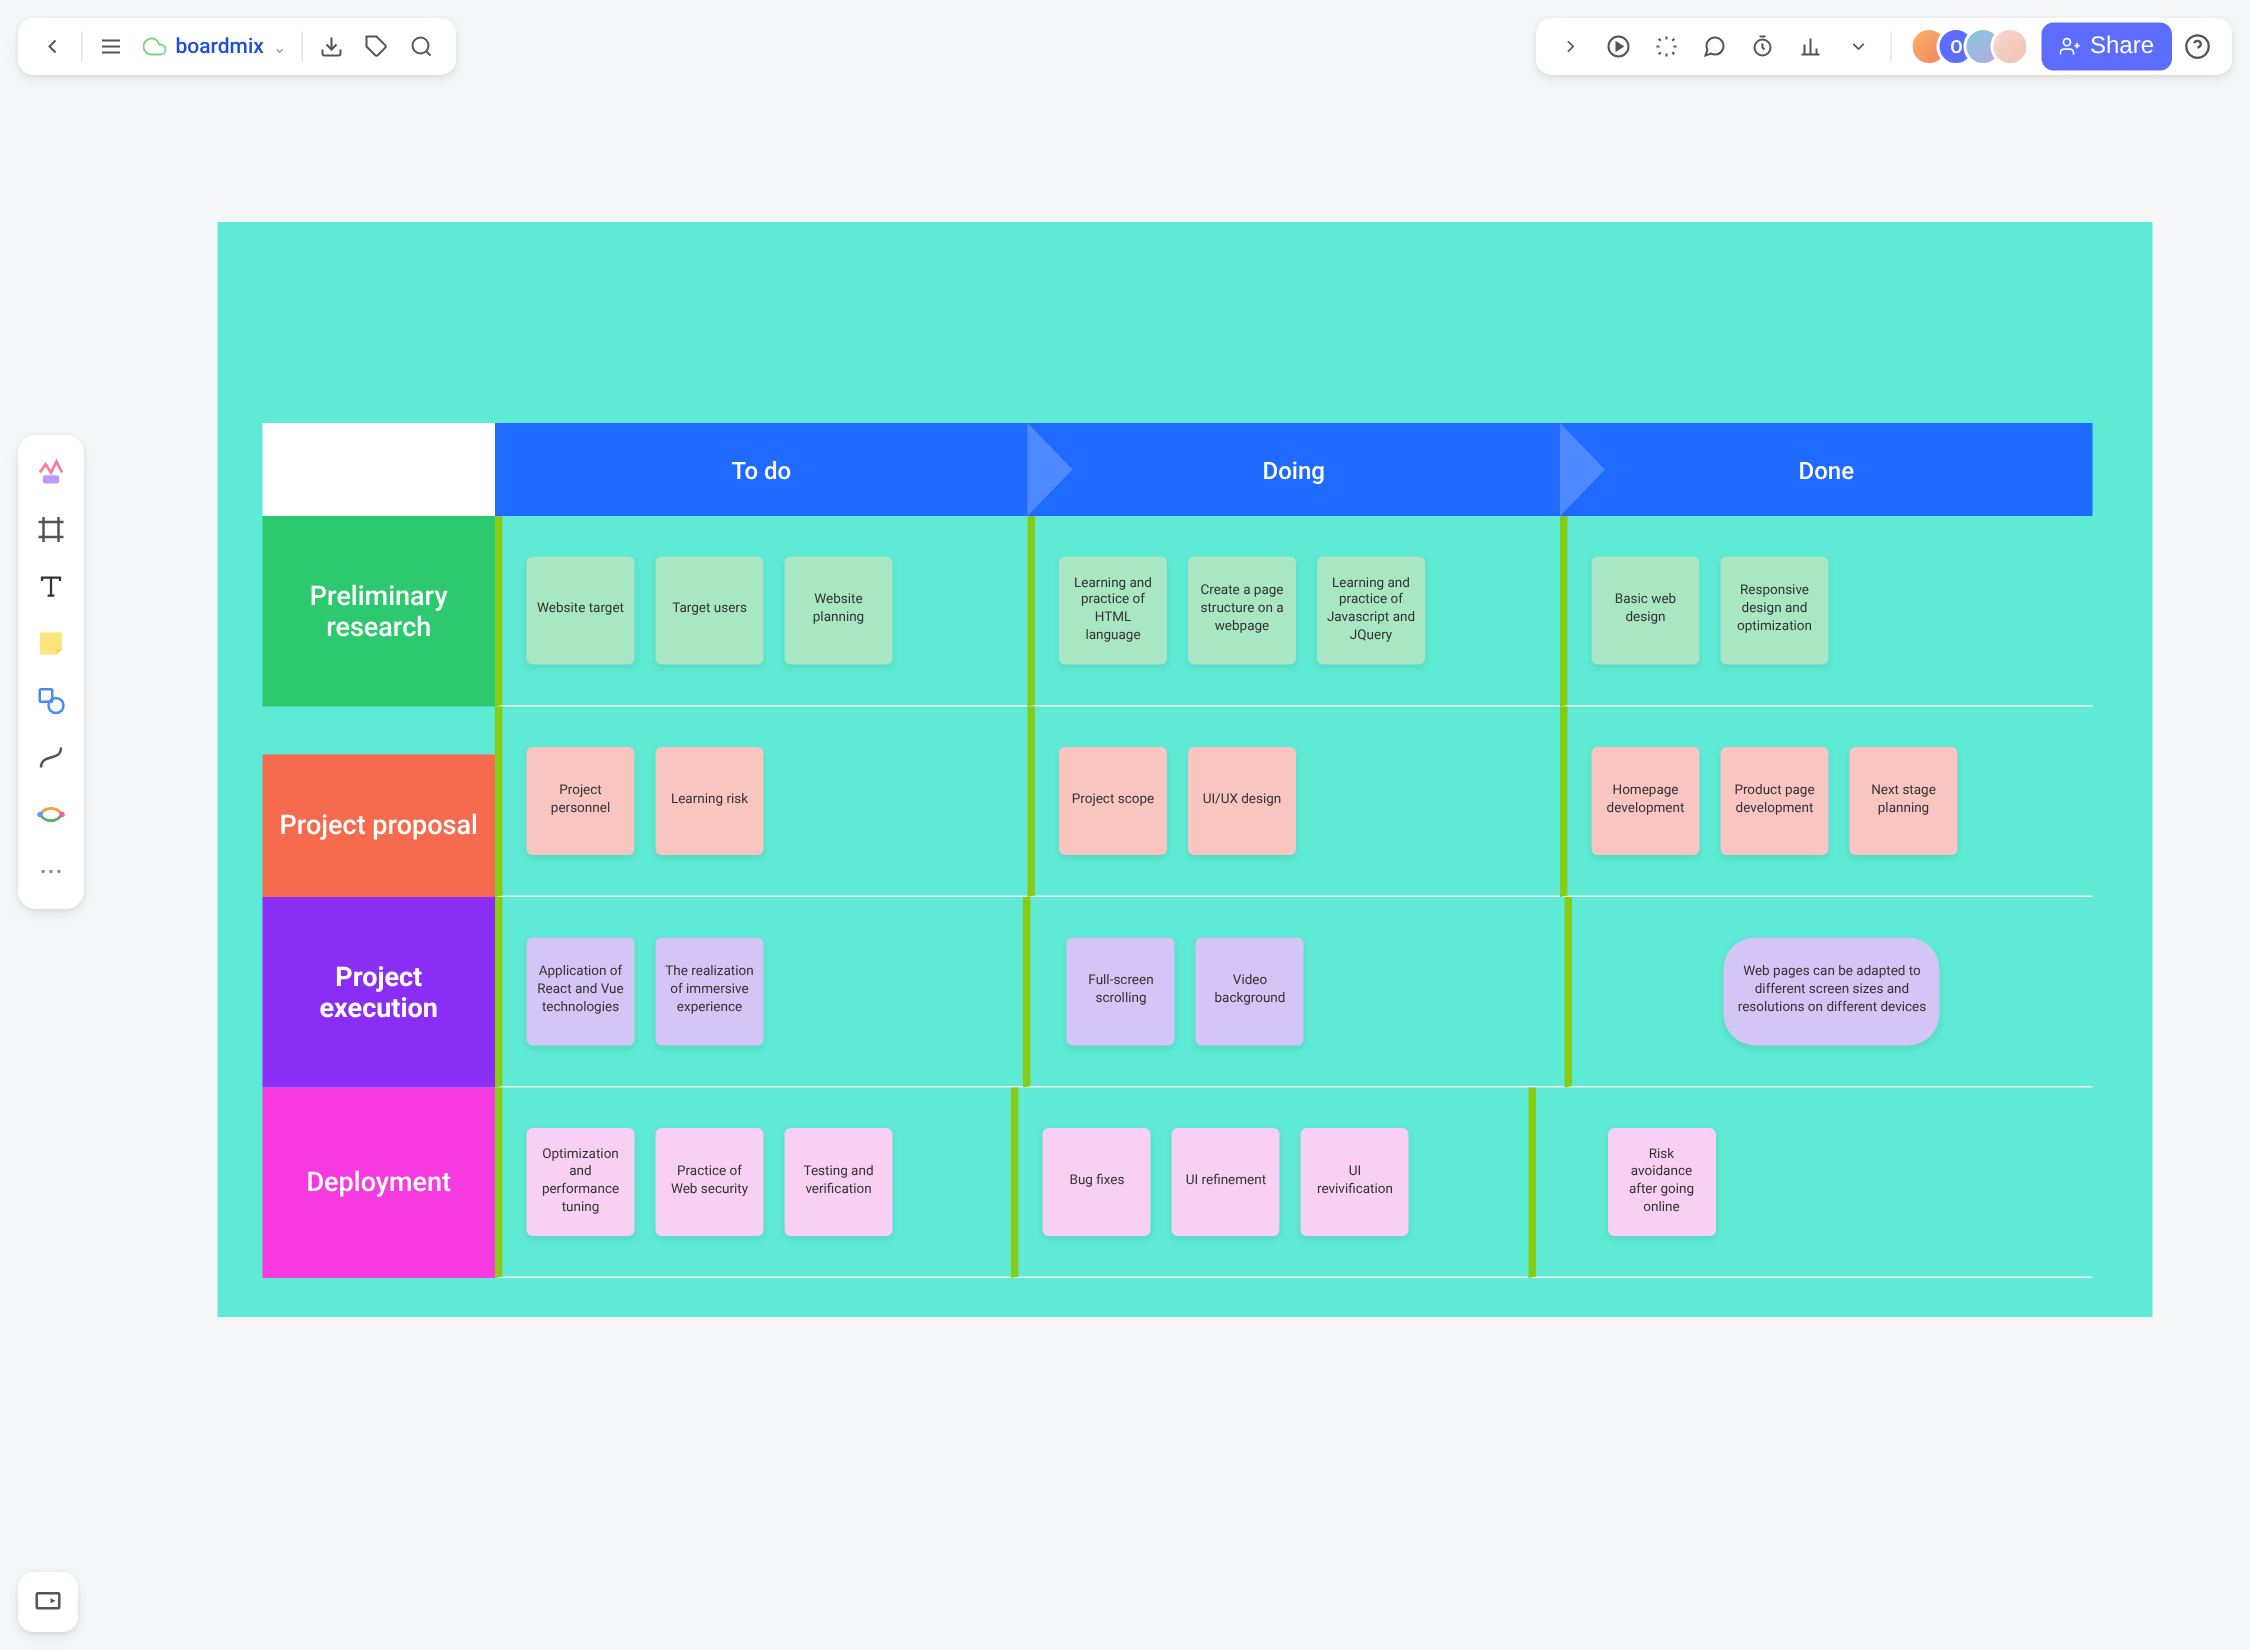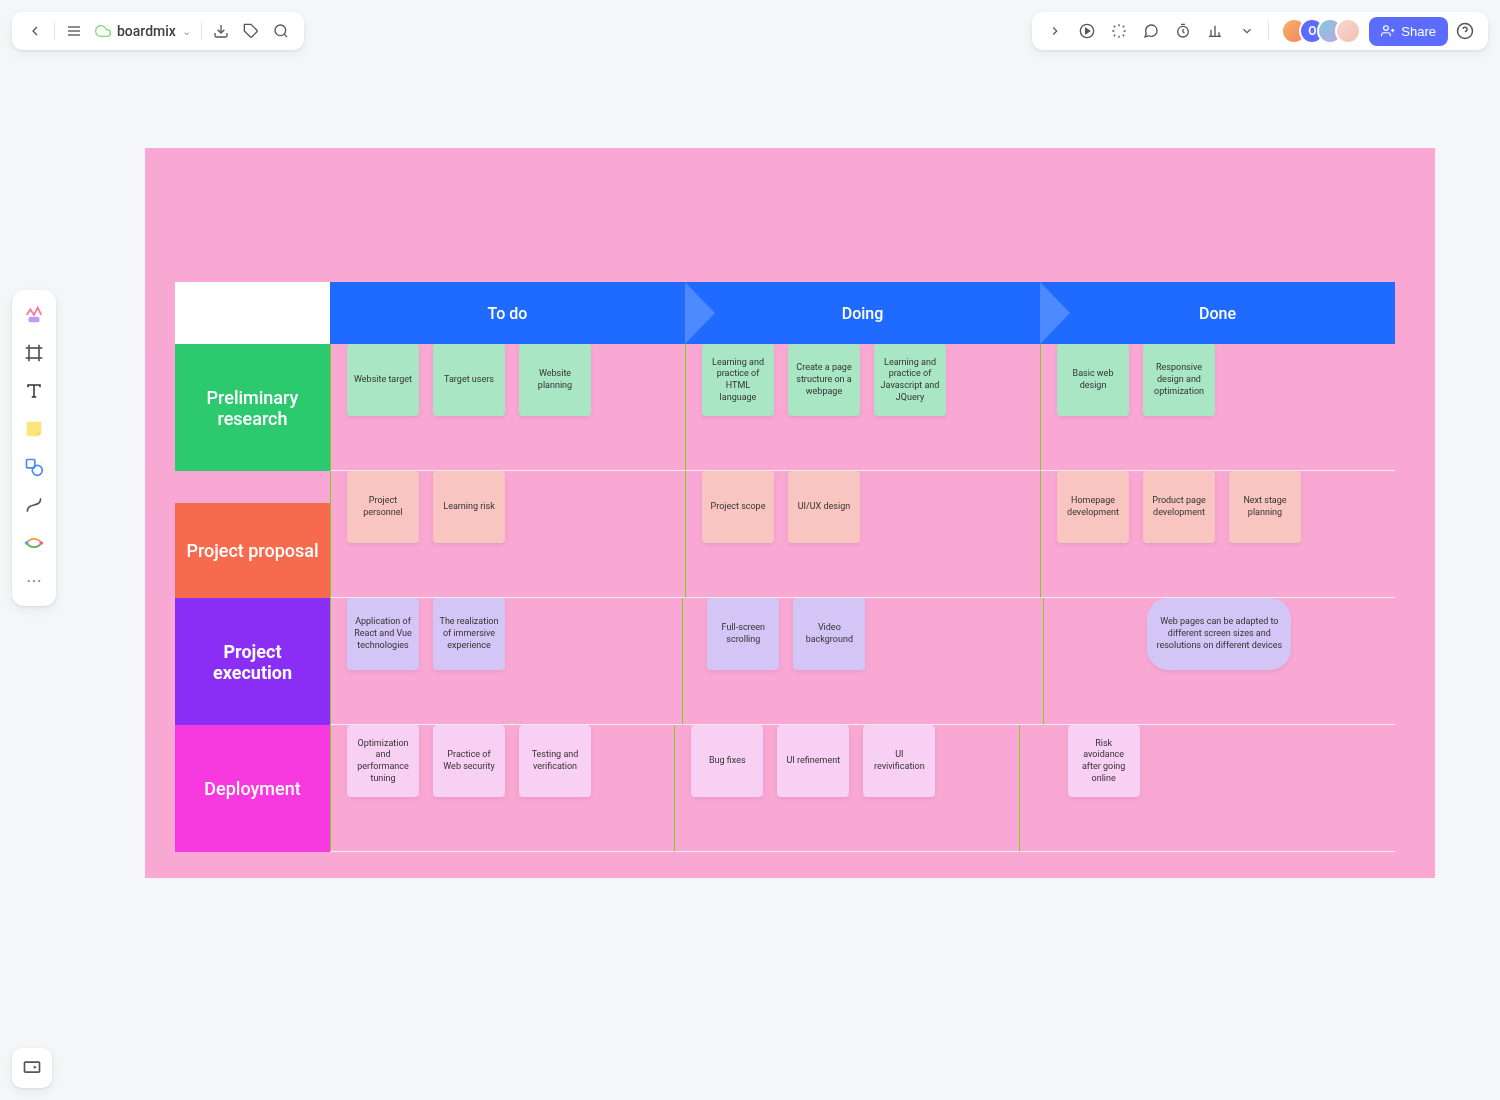--- a/index.html
+++ b/index.html
@@ -42,21 +42,21 @@
     margin: 0 4px;
   }
   .brand-section {
     display: flex;
     align-items: center;
     gap: 6px;
     padding: 0 6px;
     cursor: pointer;
   }
   .brand-cloud { width:16px; height:16px; }
-  .brand-name { font-size: 14px; color: #404040; font-weight: 500; }
+  .brand-name { font-size: 14px; color: #1d4ed8; font-weight: 500; }
   .brand-chevron { color: #999; font-size: 11px; }
 
   .top-toolbar-right {
     position: absolute;
     top: 12px;
     right: 12px;
     background: #fff;
     border-radius: 10px;
     box-shadow: 0 1px 3px rgba(0,0,0,0.08), 0 4px 12px rgba(0,0,0,0.05);
     display: flex;
@@ -83,21 +83,21 @@
     font-weight:600;
     color:#fff;
   }
   .avatar:first-child { margin-left: 0; }
   .share-btn {
     background: #5b6cff;
     color: #fff;
     border: none;
     border-radius: 8px;
     padding: 7px 12px;
-    font-size: 13px;
+    font-size: 16px;
     font-weight: 500;
     display: flex;
     align-items: center;
     gap: 6px;
     cursor: pointer;
   }
   .share-icon { width:14px; height:14px; }
 
   
   .side-toolbar {
@@ -140,21 +140,21 @@
     cursor: pointer;
   }
 
   
   .canvas {
     position: absolute;
     left: 145px;
     top: 148px;
     width: 1290px;
     height: 730px;
-    background: #f9a8d4;
+    background: #5eead4;
   }
 
   
   .board {
     position: absolute;
     left: 30px;
     top: 134px;
     width: 1220px;
   }
   .header-row {
@@ -216,24 +216,24 @@
     text-align: center;
     padding: 0 10px;
   }
   .row-0 .row-label { background: #2dc96f; }
   .row-1 .row-label { background: #f66a4d; margin-top: 32px; }
   .row-2 .row-label { background: #8a2df5; font-weight: bold; }
   .row-3 .row-label { background: #f63adf; }
 
   .row-cell {
     flex: 1;
-    border-left: 1px solid #84cc16;
+    border-left: 5px solid #84cc16;
     border-bottom: 1px solid #eee;
     display: flex;
-    align-items: flex-start;
+    align-items: center;
     gap: 14px;
     padding: 0 16px;
   }
   .row-cell.wide-card-cell { justify-content: center; }
 
   .card {
     width: 72px;
     height: 72px;
     border-radius: 4px;
     box-shadow: 0 2px 4px rgba(0,0,0,0.08);

